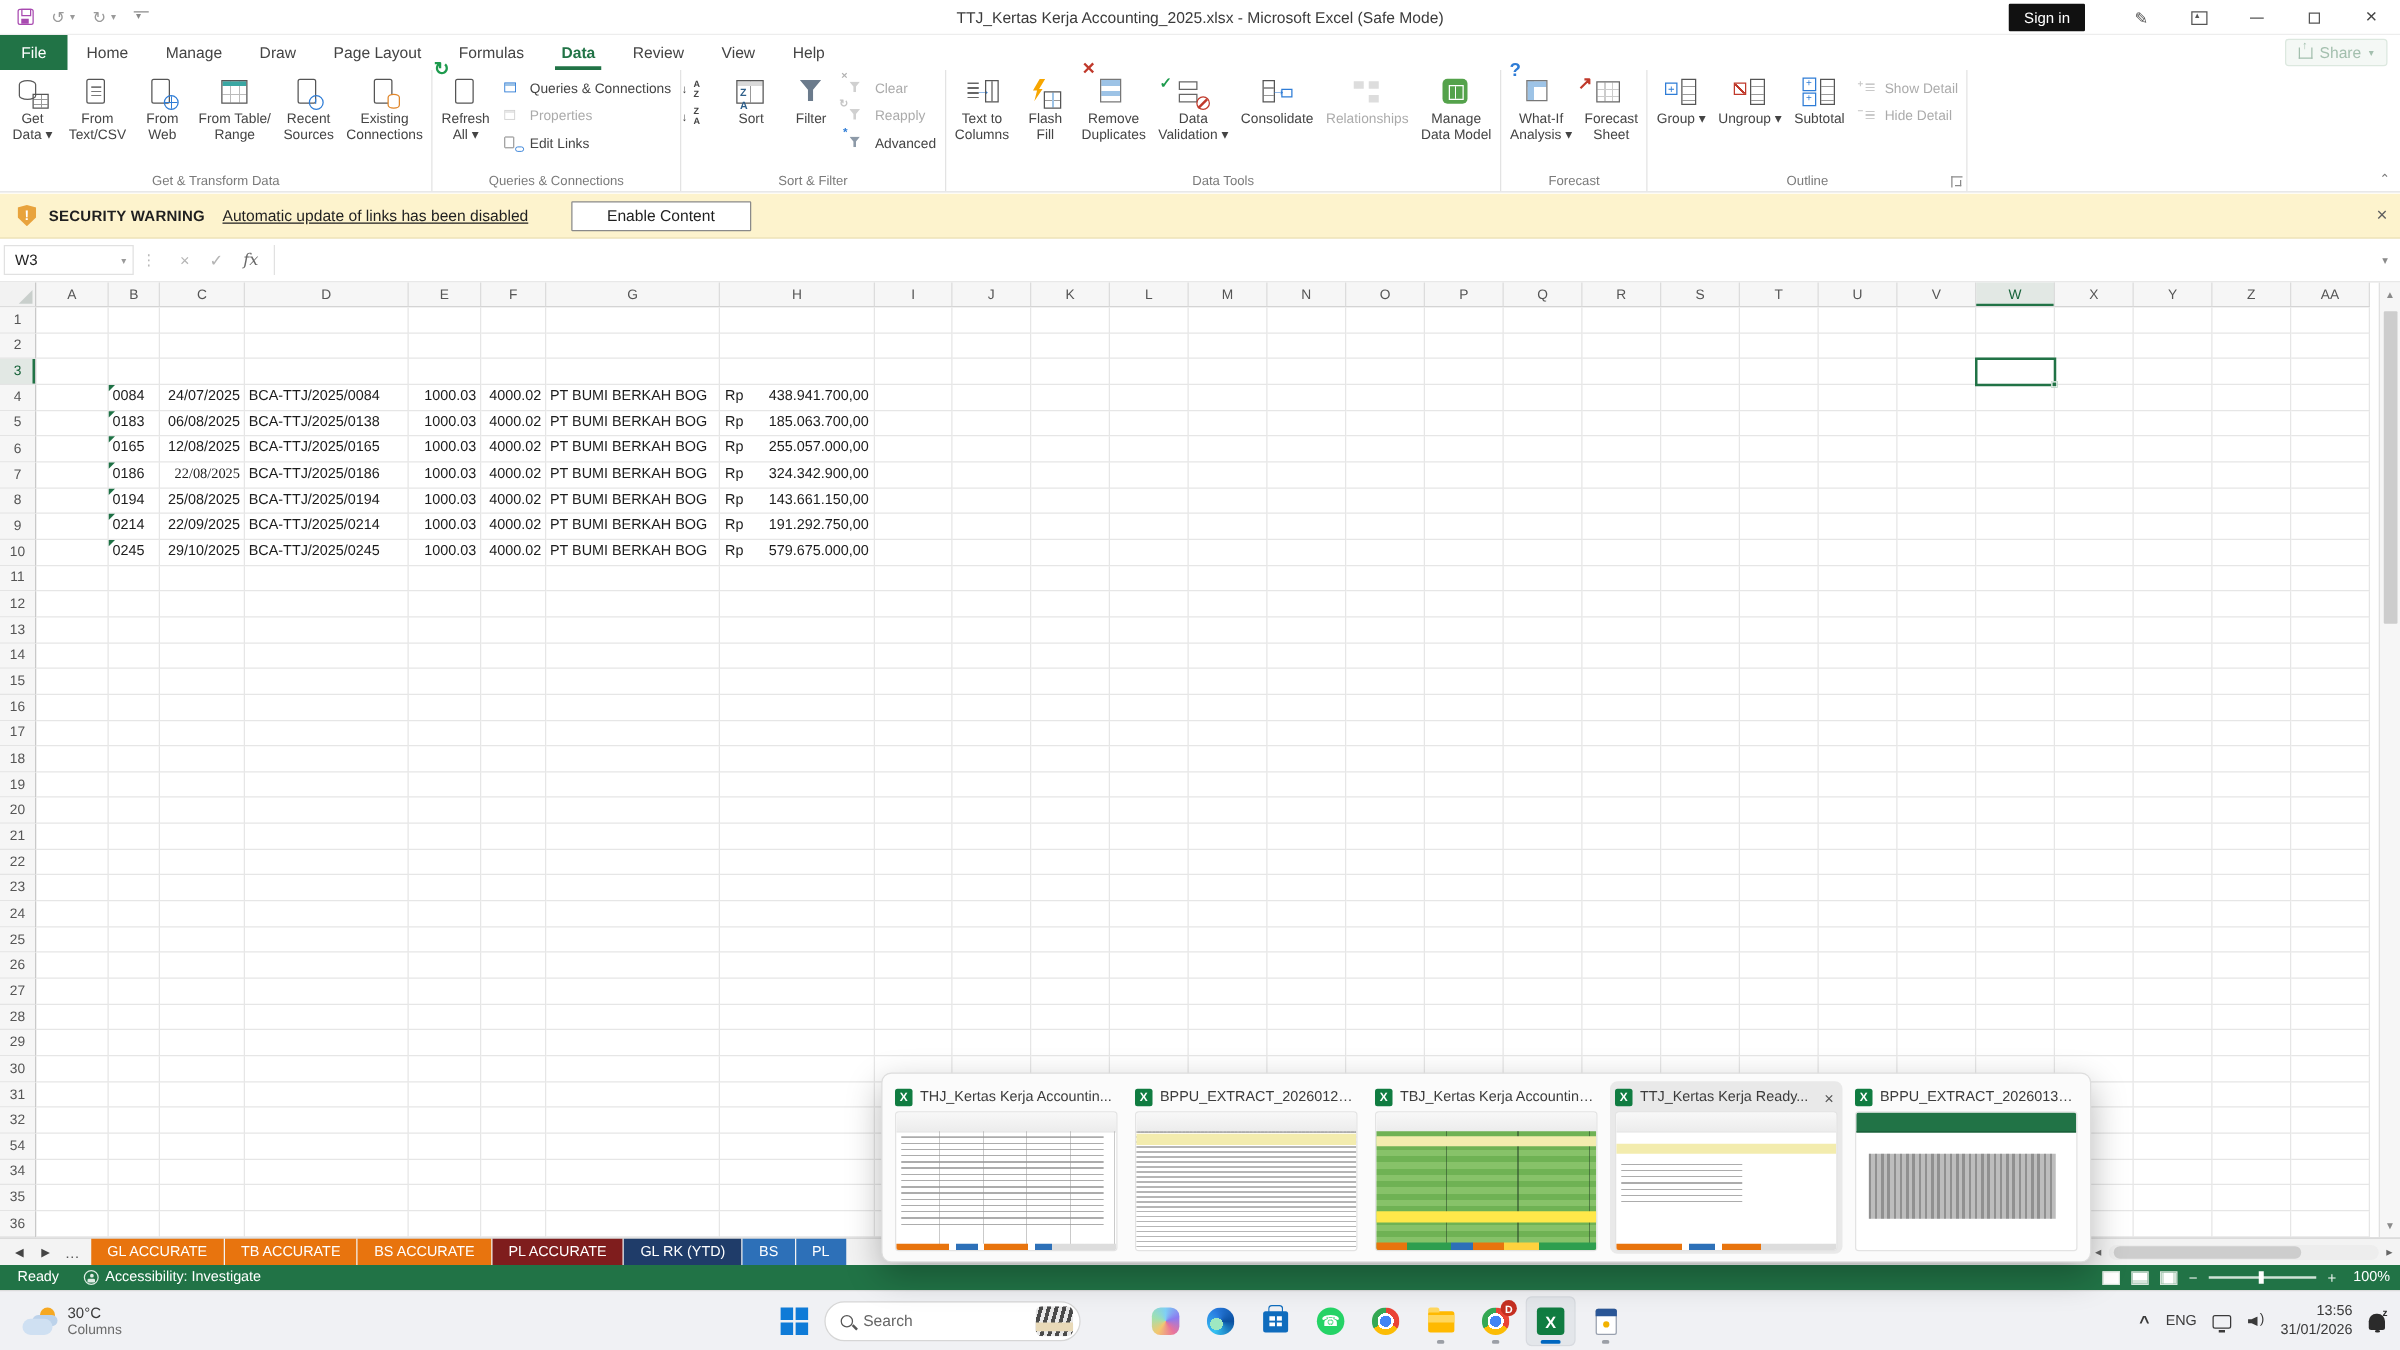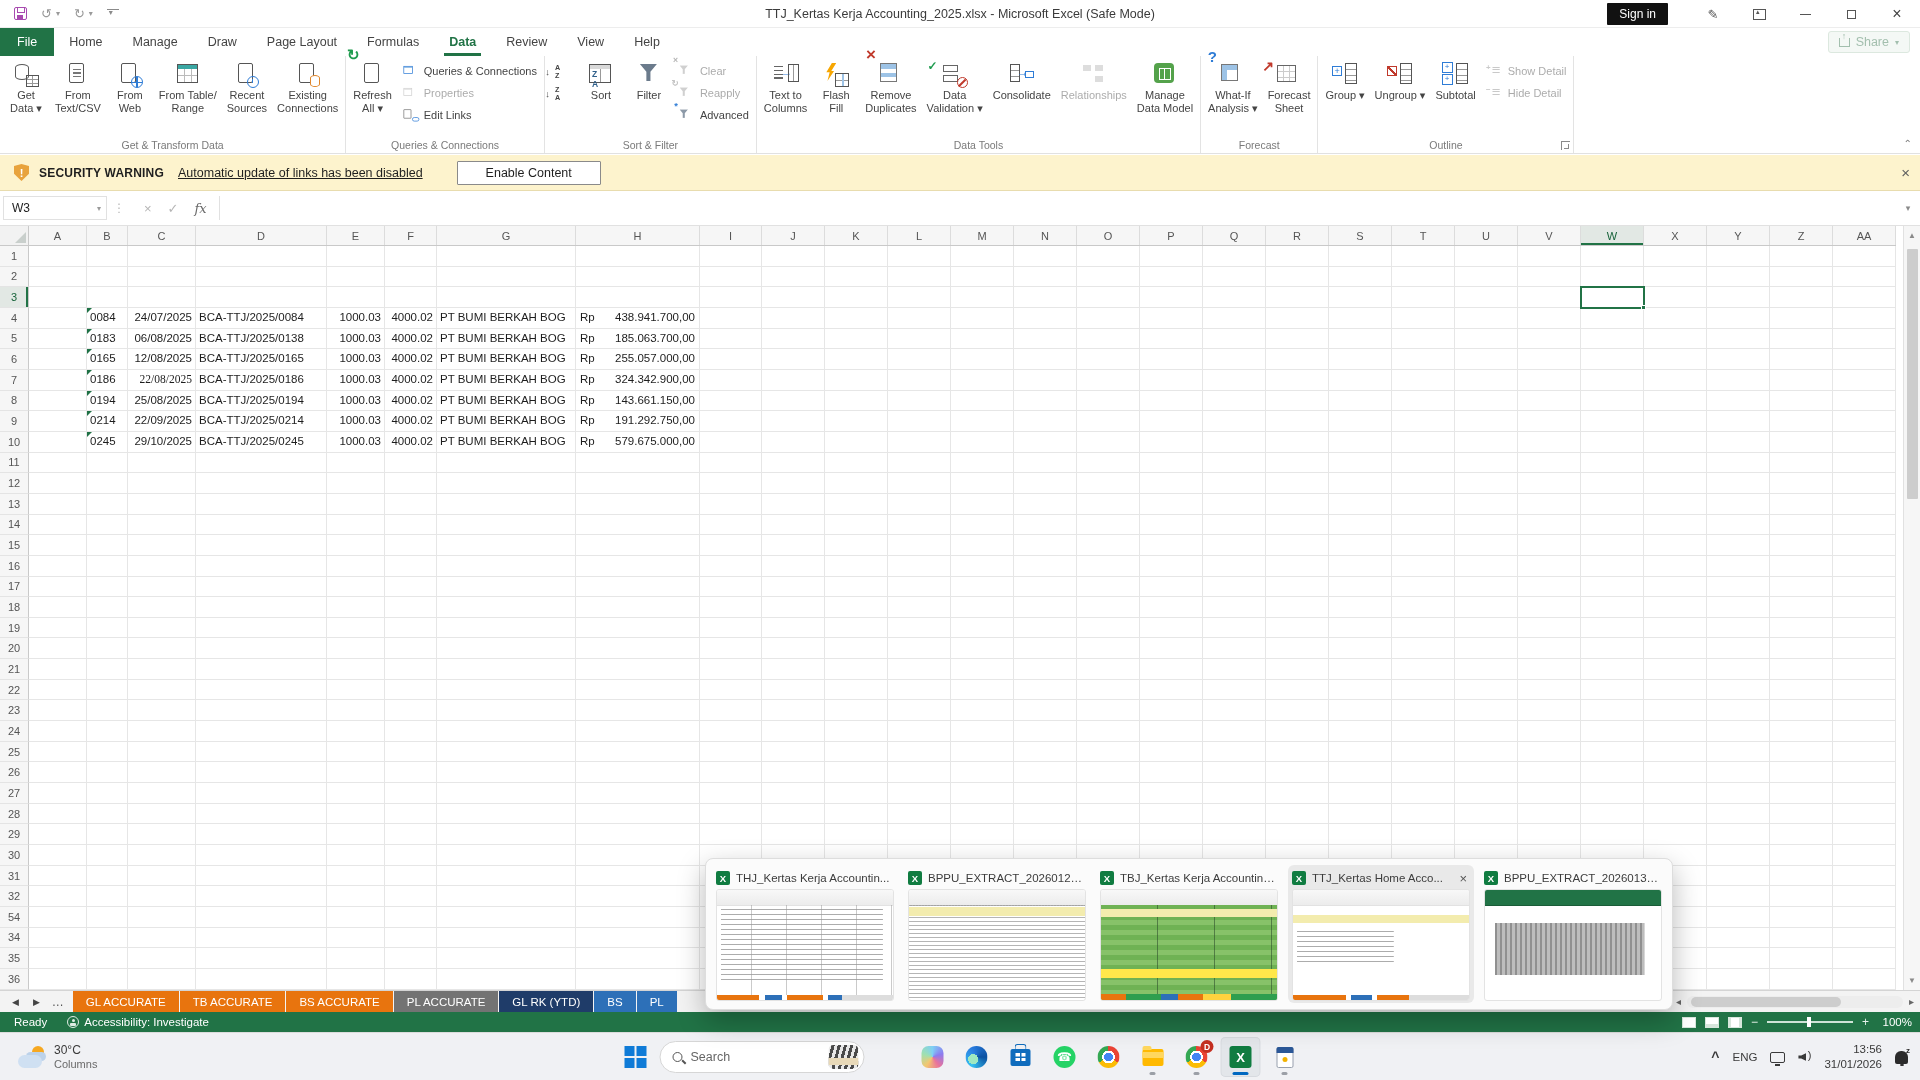--- a/index.html
+++ b/index.html
@@ -1799,21 +1799,21 @@
 <div id="tabsbar">
   <span class="tnav">
     <span>◀</span>
     <span>▶</span>
   </span>
   <span class="tmore">…</span>
   <span id="sheettabs" style="display:flex">
       <span class="stab" style="background: rgb(232, 116, 14);">GL ACCURATE</span>
       <span class="stab" style="background: rgb(232, 116, 14);">TB ACCURATE</span>
       <span class="stab" style="background: rgb(232, 116, 14);">BS ACCURATE</span>
-      <span class="stab" style="background: #737373;">PL ACCURATE</span>
+      <span class="stab" style="background: #7f1d1d;">PL ACCURATE</span>
       <span class="stab" style="background: rgb(31, 60, 105);">GL RK (YTD)</span>
       <span class="stab" style="background: rgb(45, 112, 184);">BS</span>
       <span class="stab" style="background: rgb(45, 112, 184);">PL</span>
     </span>
 </div>
 <div id="hscroll">
   <span class="harrow">◂</span>
   <span class="htrack">
       <span class="hthumb"></span>
     </span>
@@ -1859,21 +1859,21 @@
     <div class="card">
       <div class="cardtitle">
         <span class="xl-mini">X</span>
         <span class="tt">TBJ_Kertas Kerja Accounting...</span>
       </div>
       <div class="pv pv-green"></div>
     </div>
     <div class="card hov">
       <div class="cardtitle">
         <span class="xl-mini">X</span>
-        <span class="tt">TTJ_Kertas Home Acco...</span>
+        <span class="tt">TTJ_Kertas Kerja Ready...</span>
         <span class="cardclose">×</span>
       </div>
       <div class="pv pv-rows"></div>
     </div>
     <div class="card">
       <div class="cardtitle">
         <span class="xl-mini">X</span>
         <span class="tt">BPPU_EXTRACT_20260131-1...</span>
       </div>
       <div class="pv pv-gray"></div>

